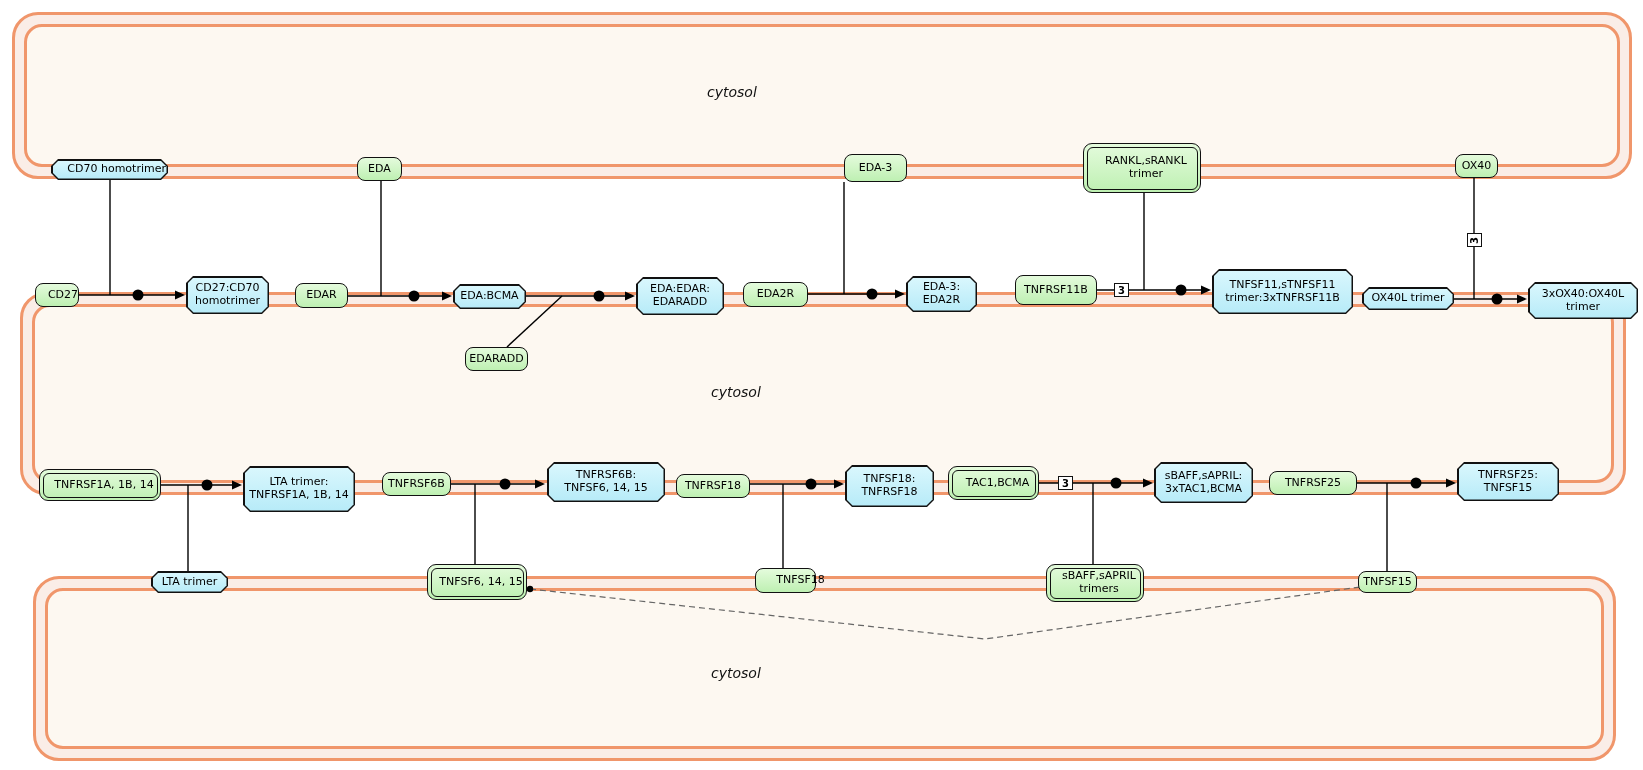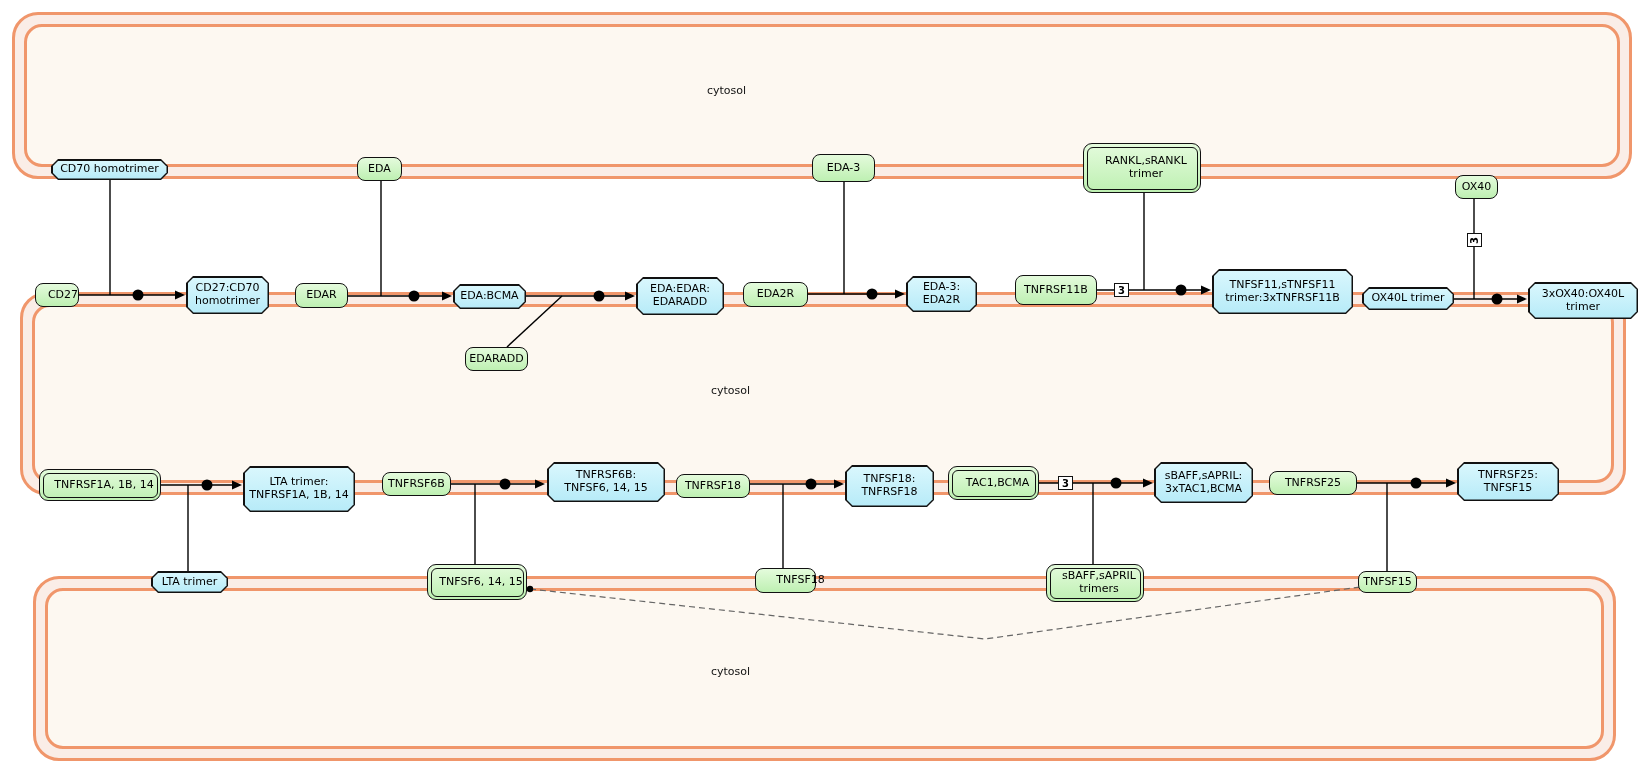--- a/index.html
+++ b/index.html
@@ -1,21 +1,21 @@
 <!DOCTYPE html>
 <html><head>
 <meta charset="utf-8">
 <style>
   html,body{margin:0;padding:0;background:#fff;}
   .canvas{position:relative;width:1643px;height:770px;background:#fff;
           font-family:"DejaVu Sans","Liberation Sans",sans-serif;color:#000;overflow:hidden;}
   
   .comp{position:absolute;border:3px solid #F0966B;border-radius:26px;background:#FAEDE7;box-sizing:border-box;}
   .comp-in{position:absolute;inset:9px;border:3px solid #F0966B;border-radius:18px;background:#FDF8F1;}
-  .cyto-label{position:absolute;font-size:11px;color:#111;z-index:1;}
+  .cyto-label{position:absolute;font-size:14px;color:#111;z-index:1;font-style:italic;}
   
   .node{position:absolute;display:flex;align-items:center;justify-content:center;text-align:center;
         font-size:11px;line-height:1.18;box-sizing:border-box;z-index:3;cursor:pointer;}
   .node .lbl{position:relative;white-space:pre-line;z-index:2;padding:0 2px;}
   .protein{background:linear-gradient(#E4FBDC,#BEF0B2);border:1.5px solid #111;border-radius:8px;}
   .set-node{background:linear-gradient(#E4FBDC,#BEF0B2);border:1.5px solid #111;border-radius:9px;padding-left:8px;}
   .set-node::before{content:"";position:absolute;inset:2.5px;border:1.5px solid #111;border-radius:6px;pointer-events:none;}
   .complex{background:#111;
     clip-path:polygon(7px 0,calc(100% - 7px) 0,100% 7px,100% calc(100% - 7px),calc(100% - 7px) 100%,7px 100%,0 calc(100% - 7px),0 7px);}
   .complex .cfill{position:absolute;inset:1.5px;background:linear-gradient(#D9F7FD,#B7EBF8);
@@ -88,35 +88,35 @@
       <circle cx="1181" cy="290" r="5.5" fill="#000000"></circle>
       <circle cx="1497" cy="299" r="5.5" fill="#000000"></circle>
       <circle cx="207" cy="485" r="5.5" fill="#000000"></circle>
       <circle cx="505" cy="484" r="5.5" fill="#000000"></circle>
       <circle cx="811" cy="484" r="5.5" fill="#000000"></circle>
       <circle cx="1116" cy="483" r="5.5" fill="#000000"></circle>
       <circle cx="1416" cy="483" r="5.5" fill="#000000"></circle>
     </svg>
 
   <div id="nodes">
-      <div class="node complex" style="left: 51px; top: 159px; width: 117px; height: 21px;">
+      <div class="node complex" style="left: 51px; top: 159px; width: 117px; height: 21px; justify-content: flex-end;">
         <div class="cfill"></div>
         <span class="lbl">CD70 homotrimer</span>
       </div>
       <div class="node protein" style="left: 357px; top: 157px; width: 45px; height: 24px;">
         <span class="lbl">EDA</span>
       </div>
-      <div class="node protein" style="left: 812px; top: 154px; width: 63px; height: 28px;">
+      <div class="node protein" style="left: 844px; top: 154px; width: 63px; height: 28px;">
         <span class="lbl">EDA-3</span>
       </div>
       <div class="node set-node" style="left: 1083px; top: 143px; width: 118px; height: 50px;">
         <span class="lbl">RANKL,sRANKL
 trimer</span>
       </div>
-      <div class="node protein" style="left: 1455px; top: 154px; width: 43px; height: 24px; margin-top: 21px;">
+      <div class="node protein" style="left: 1455px; top: 154px; width: 43px; height: 24px;">
         <span class="lbl">OX40</span>
       </div>
       <div class="node protein" style="left: 35px; top: 283px; width: 44px; height: 24px; padding-left: 12px;">
         <span class="lbl">CD27</span>
       </div>
       <div class="node complex" style="left: 186px; top: 276px; width: 83px; height: 38px;">
         <div class="cfill"></div>
         <span class="lbl">CD27:CD70
 homotrimer</span>
       </div>

